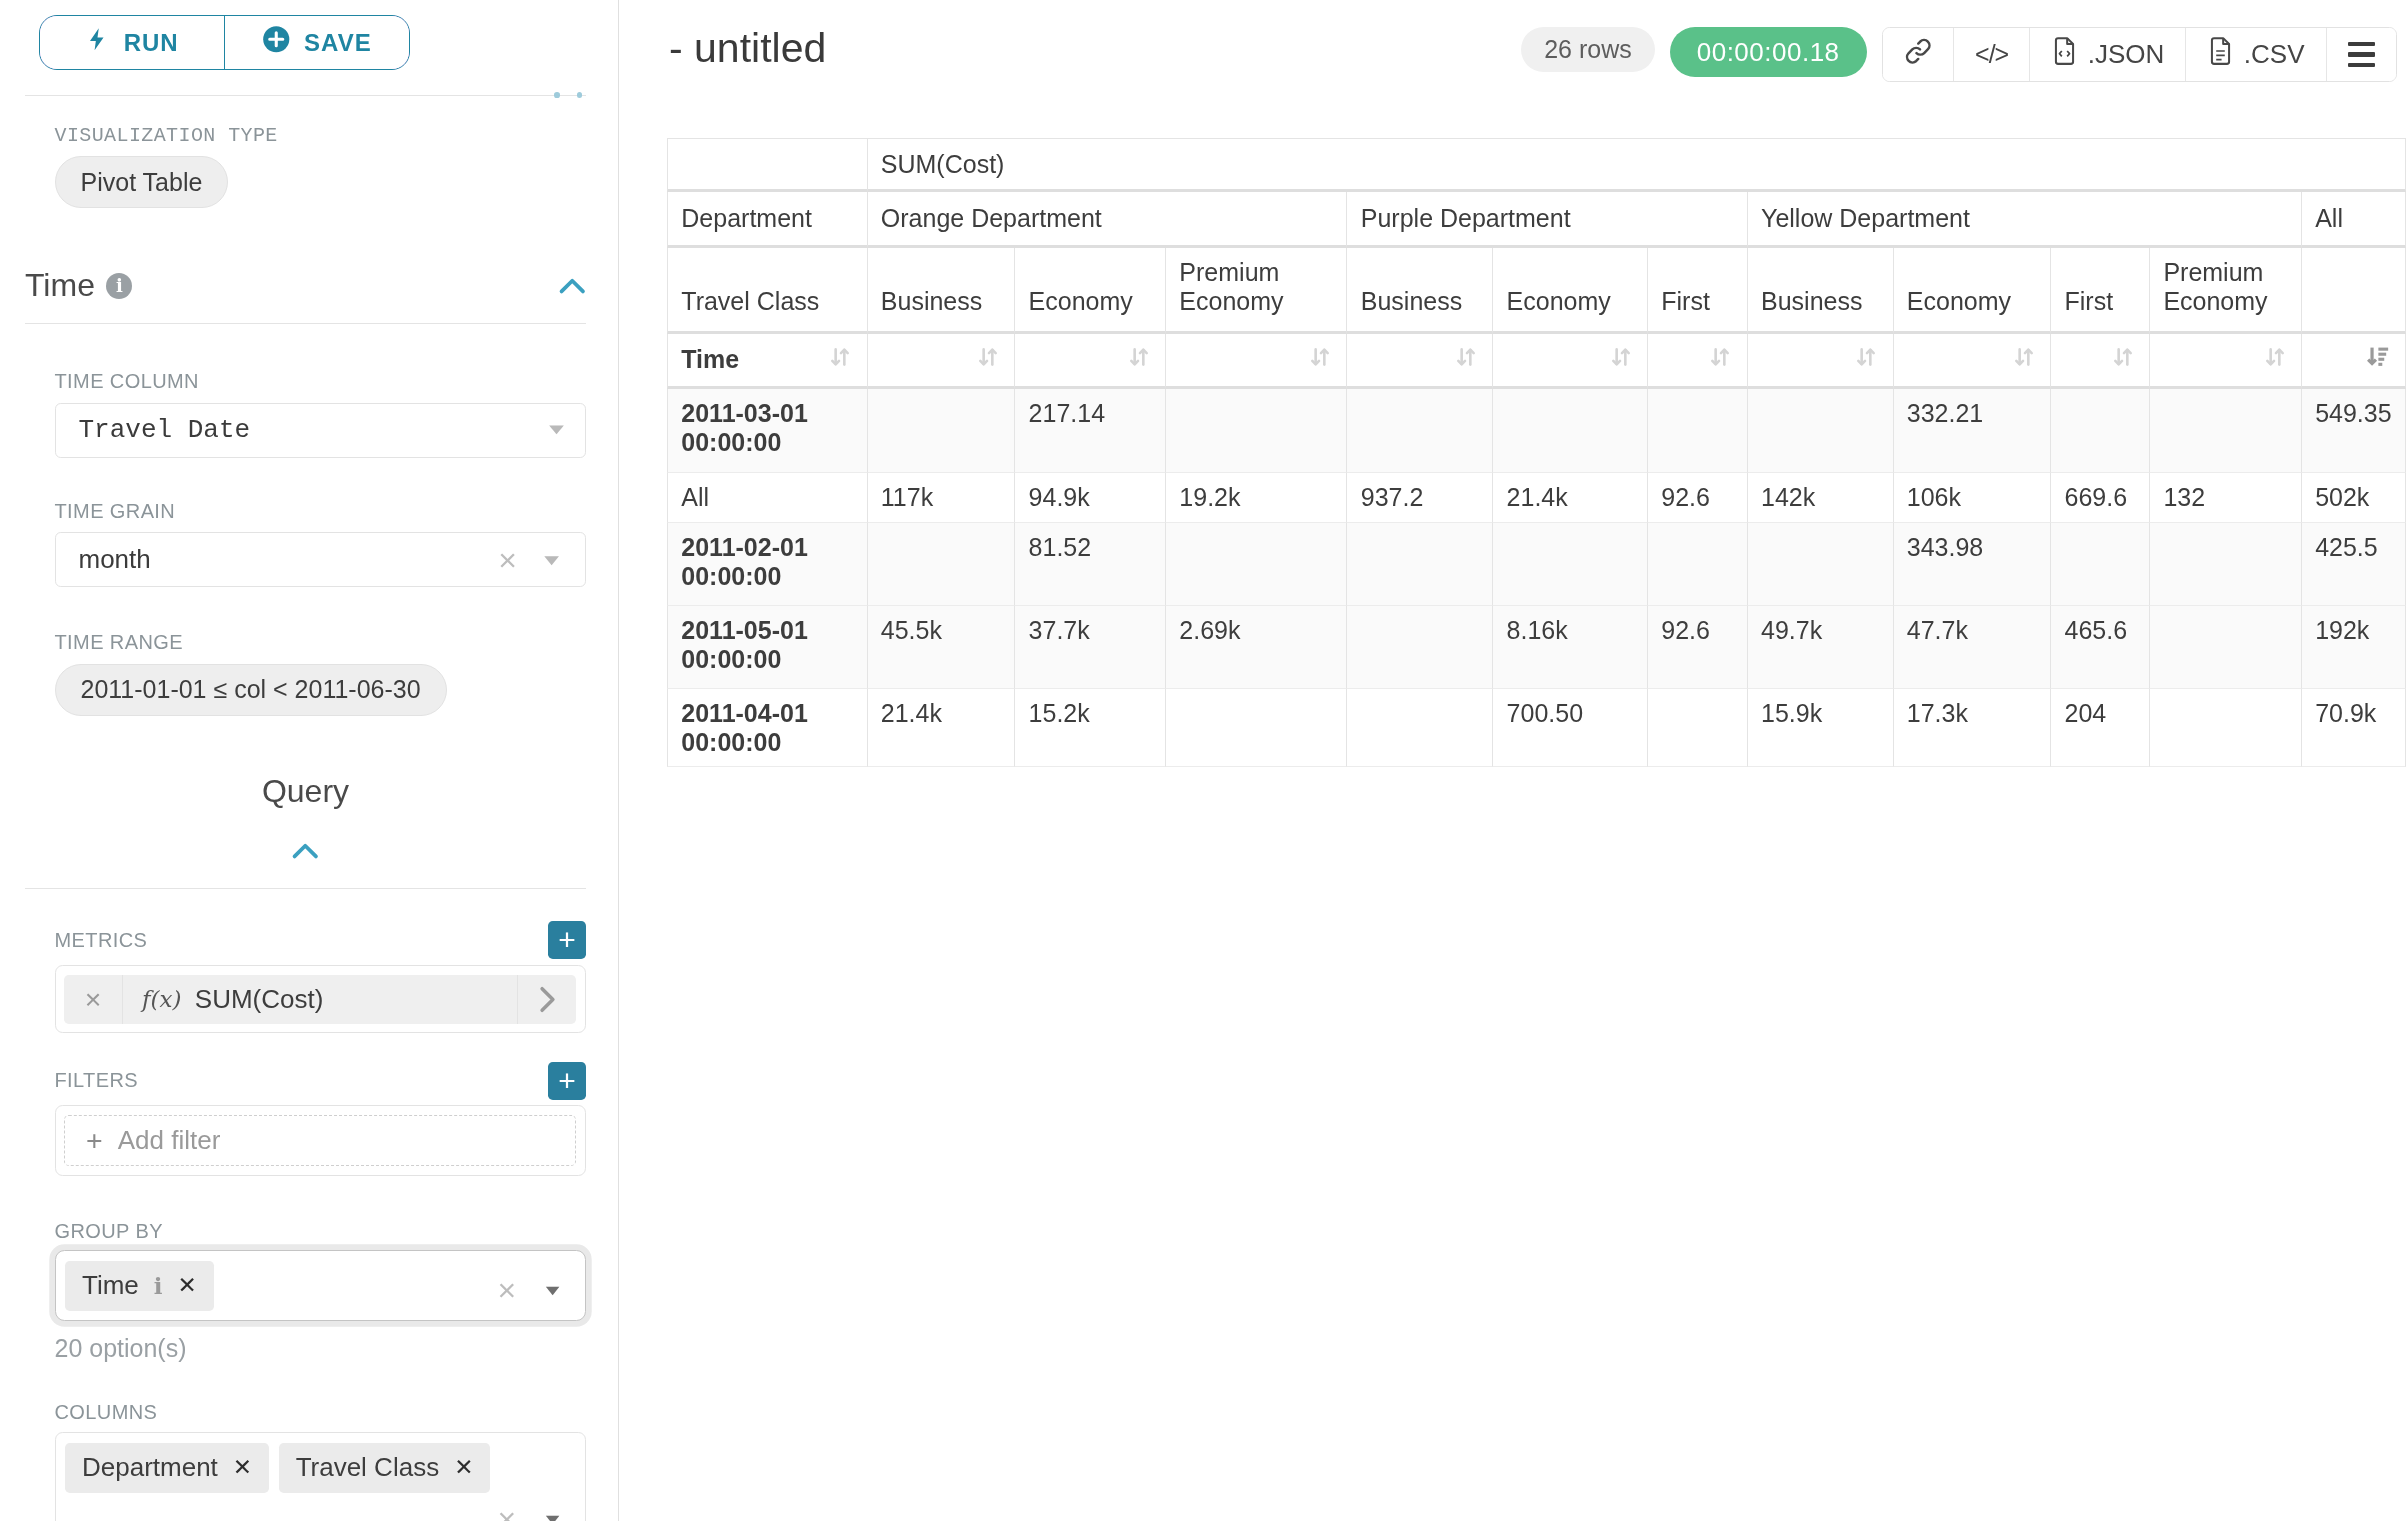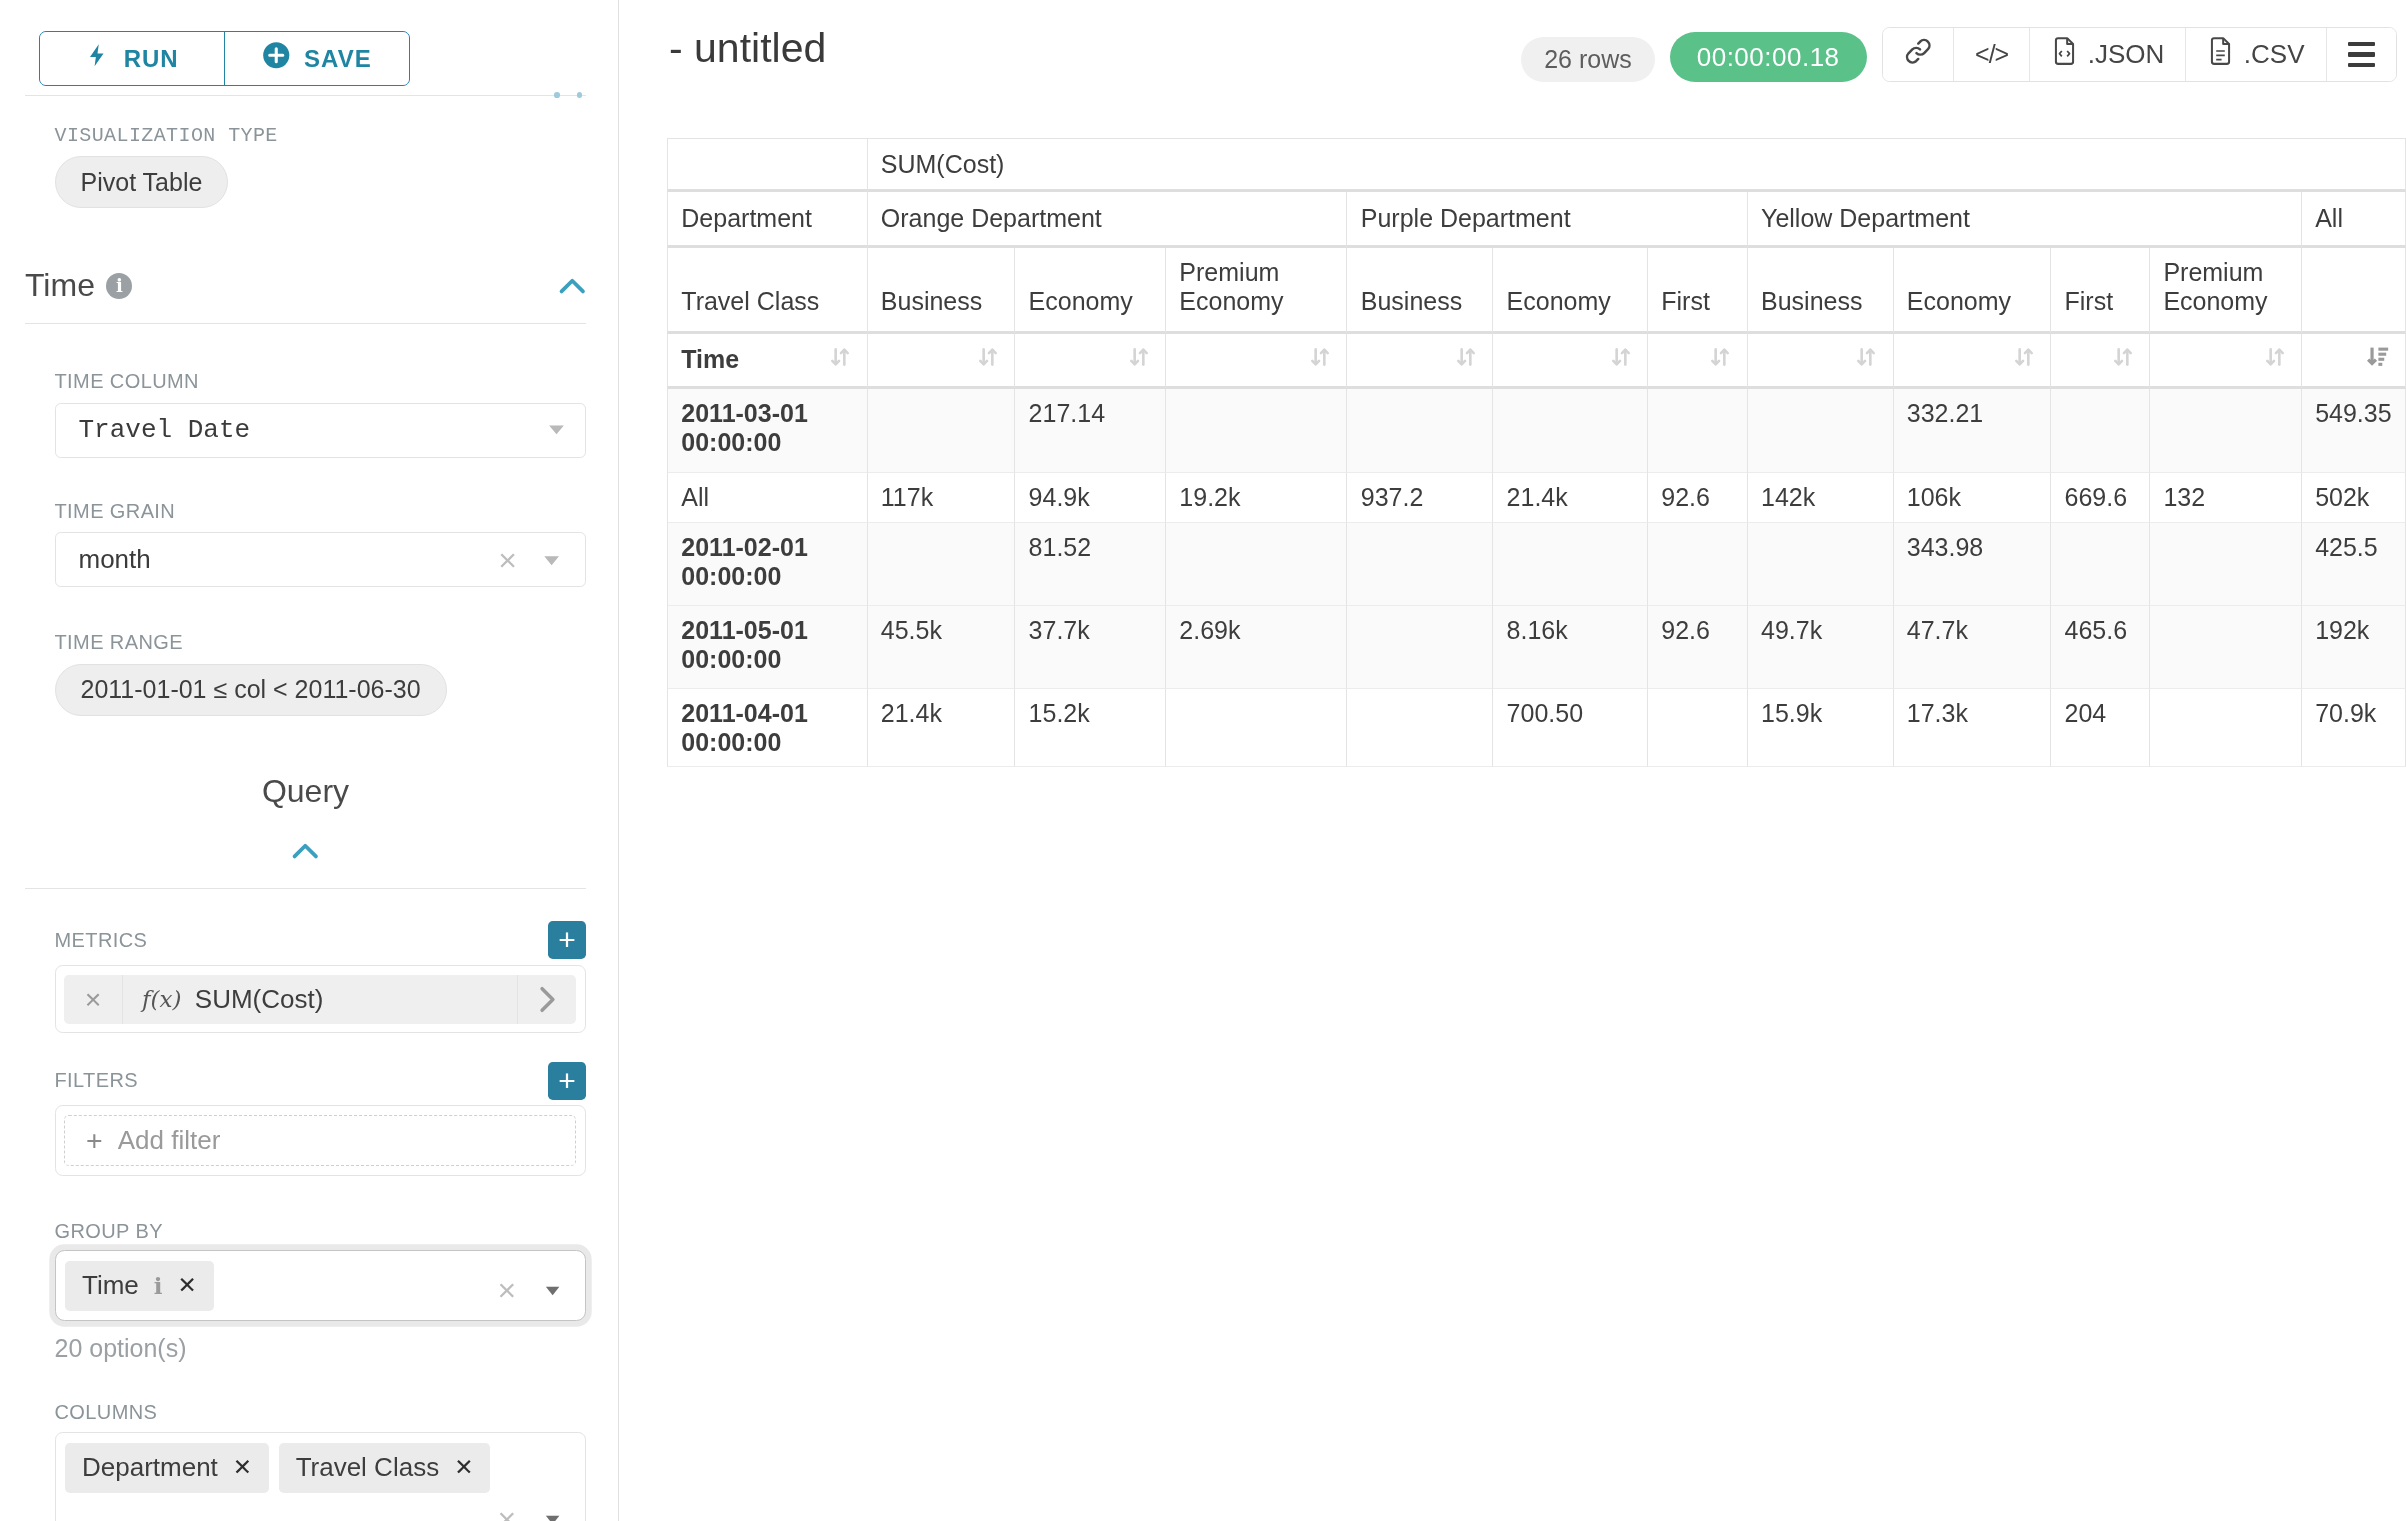--- a/index.html
+++ b/index.html
@@ -3,22 +3,22 @@
 <meta charset="utf-8">
 <style>
   * { margin:0; padding:0; box-sizing:border-box; }
   html,body { width:2406px; height:1522px; overflow:hidden; background:#fff;
     font-family:"Liberation Sans","DejaVu Sans",sans-serif; color:#3d3d3d; }
 
   
   .panel { position:absolute; left:0; top:0; width:619px; height:1522px;
     border-right:1px solid #e0e0e0; background:#fff; }
   .action-mask { position:absolute; left:0; top:0; right:1px; height:84px; background:#fff; z-index:3; }
-  .action-group { position:absolute; left:39px; top:31px; display:flex; height:55px; width:371px;
-    border:1.9px solid #1f85a2; border-radius:7px; overflow:hidden; background:#f0abfc; z-index:4; }
+  .action-group { position:absolute; left:39px; top:15px; display:flex; height:55px; width:371px;
+    border:1.9px solid #1f85a2; border-radius:18px; overflow:hidden; background:#f0abfc; z-index:4; }
   .action-btn { flex:1; display:flex; align-items:center; justify-content:center; gap:13.3px;
     background:#fff; border:none; cursor:pointer; font-size:24px; font-weight:700;
     letter-spacing:1px; color:#1f85a2; font-family:inherit; }
   .action-btn + .action-btn { border-left:1.9px solid #1f85a2; }
   .scrolled-heading { position:absolute; left:27px; top:36px; z-index:1; font-size:32px;
     font-weight:400; color:#4a4a4a; }
   .splitter-dots { position:absolute; top:92px; left:554px; z-index:4; display:flex; gap:17px; }
   .splitter-dots i { width:5.7px; height:5.7px; border-radius:50%; background:#9ecbdb; }
   .panel-divider-top { position:absolute; left:25px; right:32px; top:95px; height:1px;
     background:#e4e4e4; z-index:2; }
@@ -64,21 +64,21 @@
   .tag .tag-i { color:#9a9a9a; font-weight:700; font-family:"DejaVu Serif",serif; font-size:23px; }
   .tag .tag-x { font-weight:700; color:#2d2d2d; font-size:23px; cursor:pointer; }
   .ms-controls { position:absolute; right:21px; display:flex; align-items:center; gap:25px; }
   .ms-clear { font-size:32px; color:#bdbdbd; line-height:1; }
   .ms-caret { font-size:23px; color:#6f6f6f; transform:scaleY(.62); }
   .hint { font-size:25px; color:#9aa0a4; }
 
   
   .main { position:absolute; left:620px; top:0; right:0; bottom:0; background:#fff; }
   .chart-title { position:absolute; left:49px; top:25px; font-size:41px; font-weight:500; color:#3a3a3a; }
-  .badges { position:absolute; top:27px; right:9.5px; display:flex; align-items:flex-end; gap:15px; height:55px; }
+  .badges { position:absolute; top:27px; right:9.5px; display:flex; align-items:flex-start; gap:15px; height:55px; }
   .rows-badge { background:#f0f0f0; border-radius:23px; height:45px; display:flex; align-items:center;
     padding:0 23px; font-size:25px; color:#5d5d5d; }
   .timer-badge { background:#5ac189; border-radius:26px; height:50px; display:flex; align-items:center;
     padding:0 27px; font-size:26px; color:#fff; letter-spacing:0.5px; }
   .btn-group { display:flex; border:1.9px solid #e2e2e2; border-radius:7.6px; overflow:hidden; height:55px; background:#fff; }
   .tool-btn { display:flex; align-items:center; justify-content:center; gap:9.5px; background:#fff;
     border:none; padding:0 21px; font-size:26px; color:#454545; cursor:pointer; font-family:inherit; }
   .tool-btn + .tool-btn { border-left:1.9px solid #e6e6e6; }
   .code-glyph { font-size:25px; color:#454545; letter-spacing:-1px; }
   .hamburger { display:flex; flex-direction:column; gap:5.7px; }

